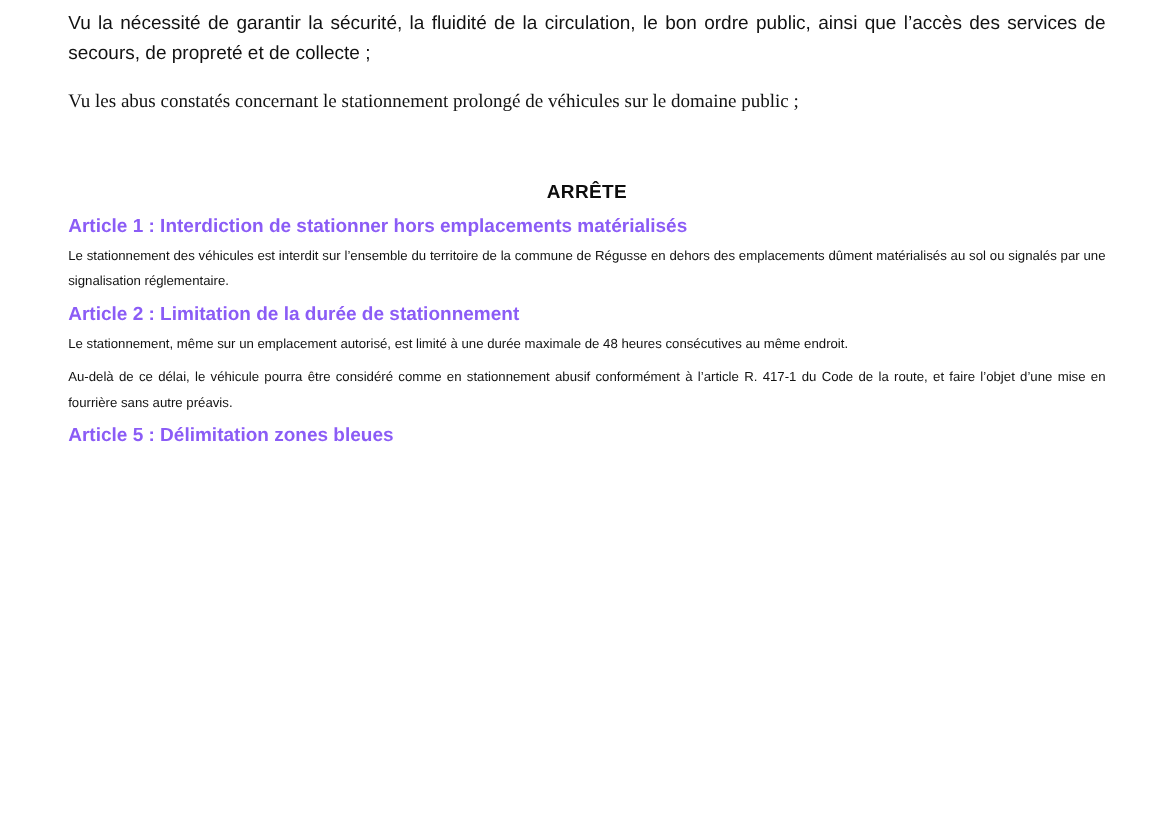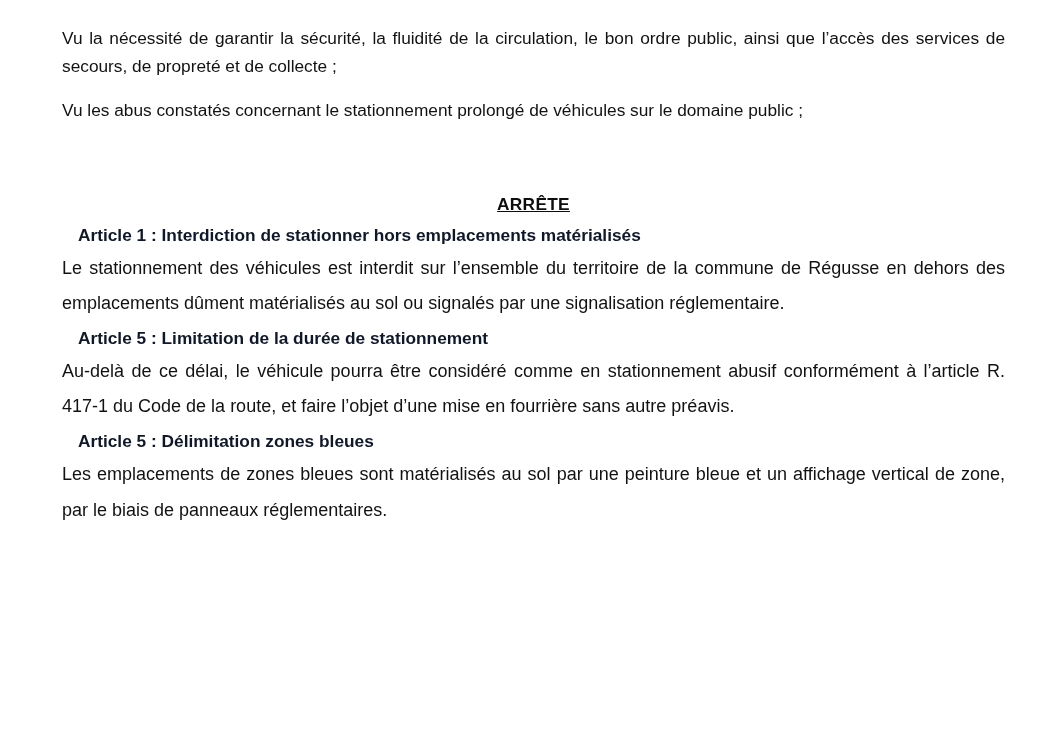--- a/index.html
+++ b/index.html
@@ -12,54 +12,54 @@
     height: 750px;
     font-family: "Liberation Sans", sans-serif;
     color: #111111;
     overflow: hidden;
   }
   .page {
     position: relative;
     width: 1049px;
     height: 692px;
     box-sizing: border-box;
-    padding: 24px 44px 0 62px;
+    padding: 6px 44px 0 62px;
   }
   .para {
     font-size: 17.3px;
     line-height: 1.62;
     text-align: justify;
     text-justify: inter-word;
     margin: 0 0 16px 0;
     color: #121212;
   }
   .para.tight {
-    margin-bottom: 26px;
+    margin-bottom: 14px;
+    font-family: Liberation Serif, serif;
   }
   .spacer-lg {
     height: 44px;
   }
   .center-heading {
     text-align: center;
     font-weight: bold;
     font-size: 17.3px;
     letter-spacing: 0.3px;
     margin: 0 0 10px 0;
     color: #0d0d0d;
-    text-decoration: underline;
   }
   .article-title {
     font-weight: bold;
     font-size: 17.3px;
-    margin: 0 0 5px 16px;
-    color: #0f172a;
+    margin: 0 0 5px 0;
+    color: #8b5cf6;
     text-align: left;
   }
   .article-body {
-    font-size: 18px;
+    font-size: 12px;
     line-height: 1.95;
     text-align: justify;
     text-justify: inter-word;
     margin: 0 0 7px 0;
     color: #121212;
   }
   .article-block {
     margin-bottom: 4px;
   }
 </style>
@@ -74,22 +74,22 @@
   <div class="spacer-lg"></div>
 
   <p class="center-heading">ARRÊTE</p>
 
   <div class="article-block">
     <p class="article-title">Article 1 : Interdiction de stationner hors emplacements matérialisés</p>
     <p class="article-body">Le stationnement des véhicules est interdit sur l’ensemble du territoire de la commune de Régusse en dehors des emplacements dûment matérialisés au sol ou signalés par une signalisation réglementaire.</p>
   </div>
 
   <div class="article-block">
-    <p class="article-title">Article 5 : Limitation de la durée de stationnement</p>
+    <p class="article-title">Article 2 : Limitation de la durée de stationnement</p>
+    <p class="article-body">Le stationnement, même sur un emplacement autorisé, est limité à une durée maximale de 48 heures consécutives au même endroit.</p>
     <p class="article-body">Au-delà de ce délai, le véhicule pourra être considéré comme en stationnement abusif conformément à l’article R. 417-1 du Code de la route, et faire l’objet d’une mise en fourrière sans autre préavis.</p>
   </div>
 
   <div class="article-block">
     <p class="article-title">Article 5 :  Délimitation zones bleues</p>
-    <p class="article-body">Les emplacements de zones bleues sont matérialisés au sol par une peinture bleue et un affichage vertical de zone, par le biais de panneaux réglementaires.</p>
   </div>
 
 </div>
 
 </body></html>

